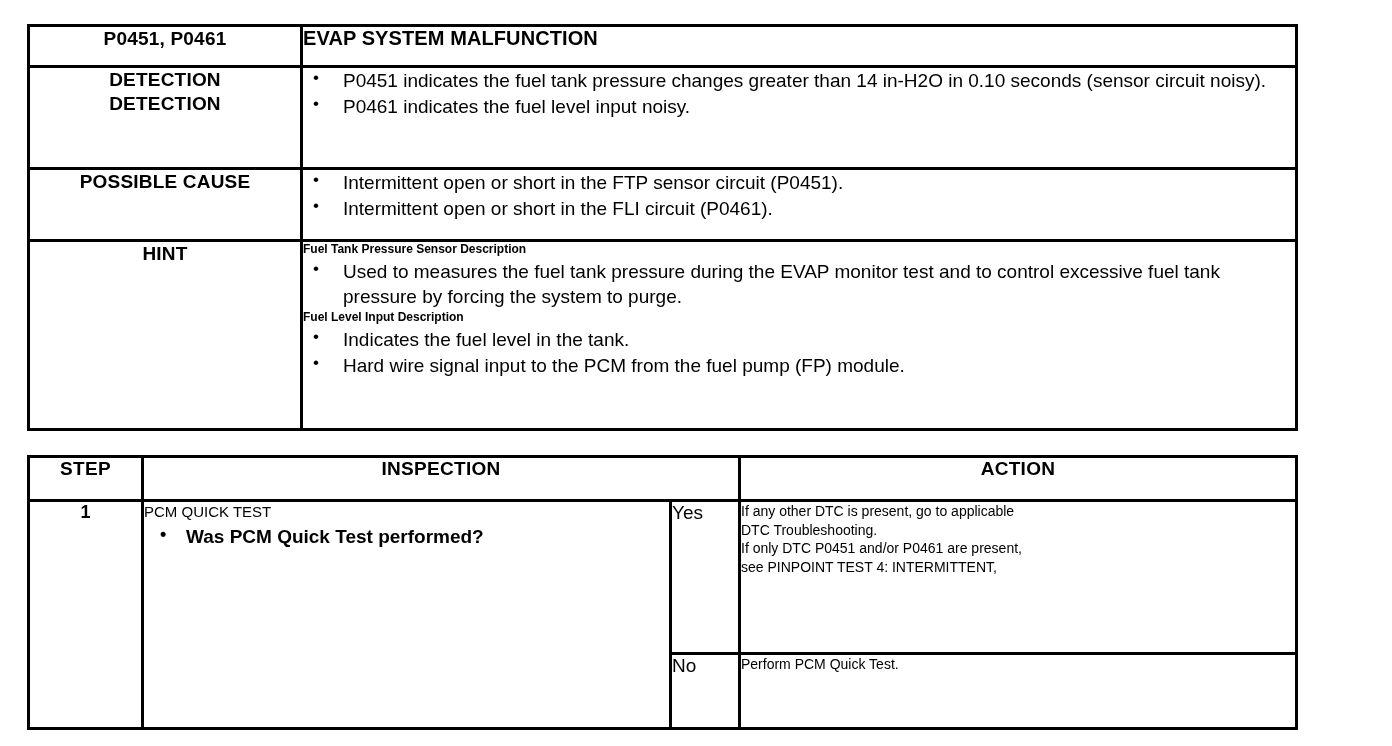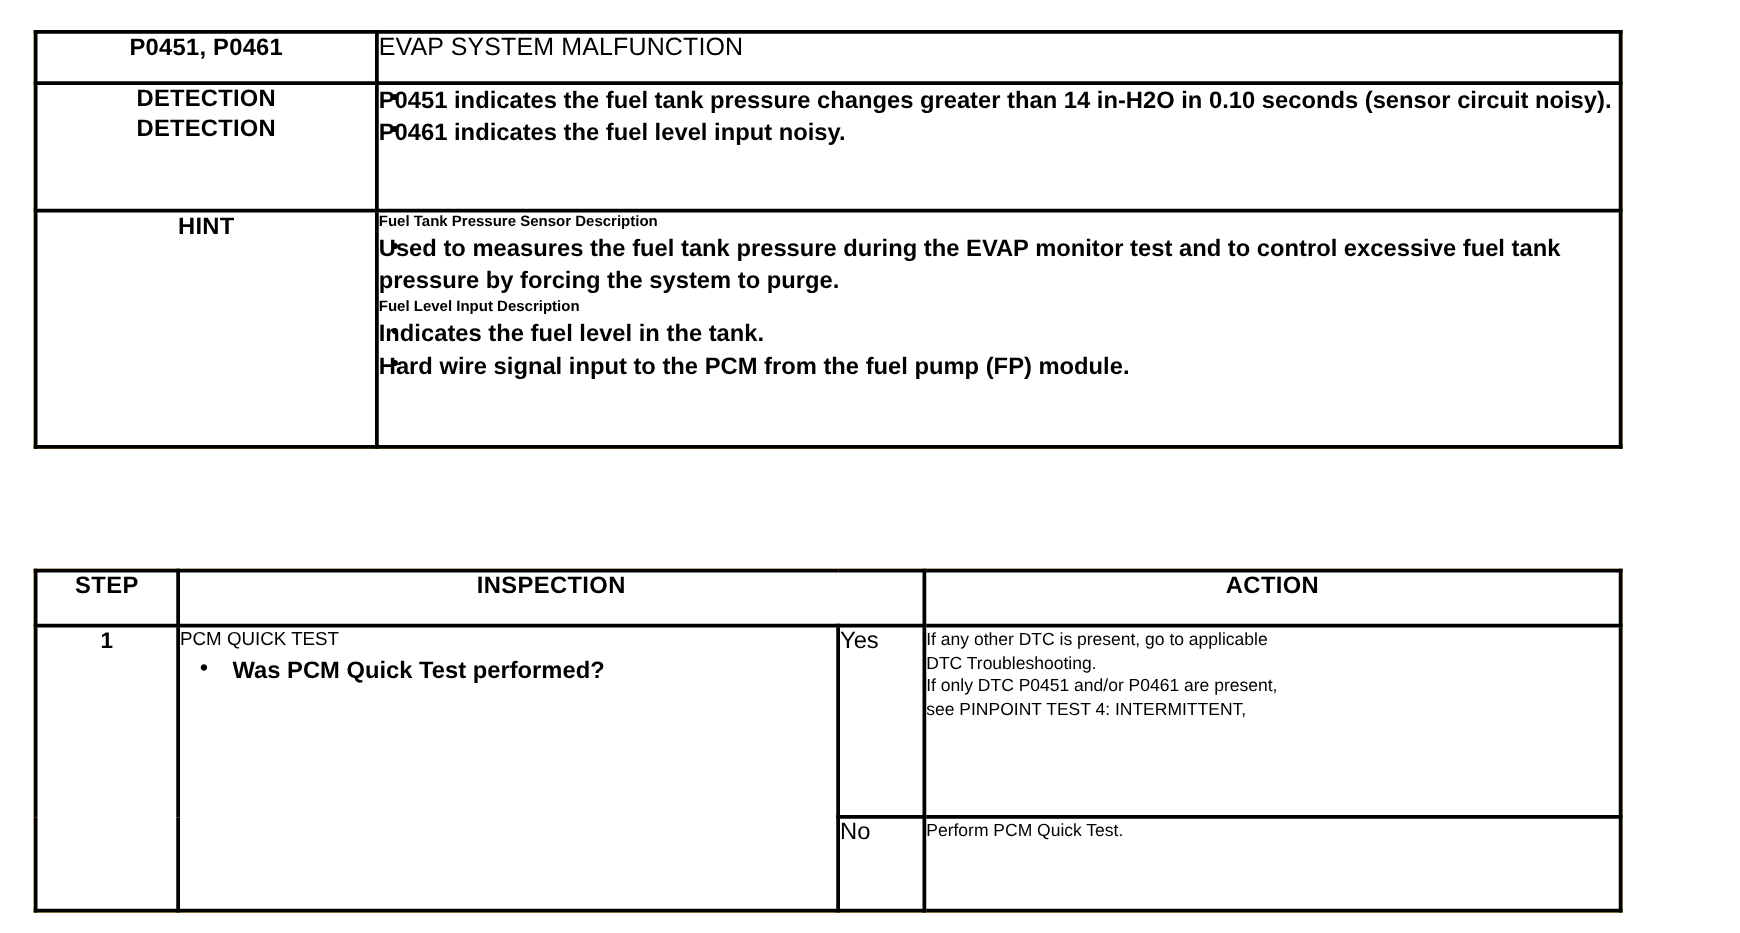--- a/index.html
+++ b/index.html
@@ -20,21 +20,21 @@
     height: 746px;
     overflow: hidden;
     background: #ffffff;
   }
 
   
   .doc-table {
     position: absolute;
     border-collapse: collapse;
     table-layout: fixed;
-    background: #eab308;
+    background: #0f766e;
   }
   .doc-table td {
     border: 3px solid #000000;
     vertical-align: top;
     padding: 0;
     background: #ffffff;
   }
 
   
   #dtc-table {
@@ -50,38 +50,38 @@
     padding: 8px 6px 8px 6px;
     line-height: 1.24;
   }
   .lbl-cell.hint-lbl { font-weight: bold; }
   .body-cell {
     padding: 7px 10px 8px 10px;
     font-size: 19px;
     line-height: 1.33;
   }
   .title-cell {
-    font-weight: normal;
+    font-weight: bold;
     font-size: 20px;
     padding: 8px 10px 8px 12px;
     letter-spacing: 0.1px;
     margin-top: 36px;
   }
 
   
   ul.b-list {
     list-style: none;
     margin: 0;
     padding: 0;
   }
   ul.b-list > li {
     position: relative;
+    padding-left: 40px;
     margin: 0 0 1px 0;
     line-height: 1.33;
-    font-weight: bold;
   }
   ul.b-list > li::before {
     content: "\2022";
     position: absolute;
     left: 10px;
     top: -1px;
     font-size: 17px;
     line-height: 1.33;
   }
   .sub-head {
@@ -168,20 +168,31 @@
           <div>DETECTION</div>
         </td>
         <td class="body-cell">
           <ul class="b-list">
             <li>P0451 indicates the fuel tank pressure changes greater than 14 in-H2O in 0.10 seconds (sensor circuit noisy).</li>
             <li>P0461 indicates the fuel level input noisy.</li>
           </ul>
         </td>
       </tr>
 
+      <tr style="height: 72px;">
+        <td class="lbl-cell">
+          <span>POSSIBLE CAUSE</span>
+        </td>
+        <td class="body-cell">
+          <ul class="b-list">
+            <li>Intermittent open or short in the FTP sensor circuit (P0451).</li>
+            <li>Intermittent open or short in the FLI circuit (P0461).</li>
+          </ul>
+        </td>
+      </tr>
 
       <tr style="height: 189px;">
         <td class="lbl-cell hint-lbl">
           <span>HINT</span>
         </td>
         <td class="body-cell">
           <div class="sub-head">Fuel Tank Pressure Sensor Description</div>
           <ul class="b-list">
             <li>Used to measures the fuel tank pressure during the EVAP monitor test and to control excessive fuel tank pressure by forcing the system to purge.</li>
           </ul>

